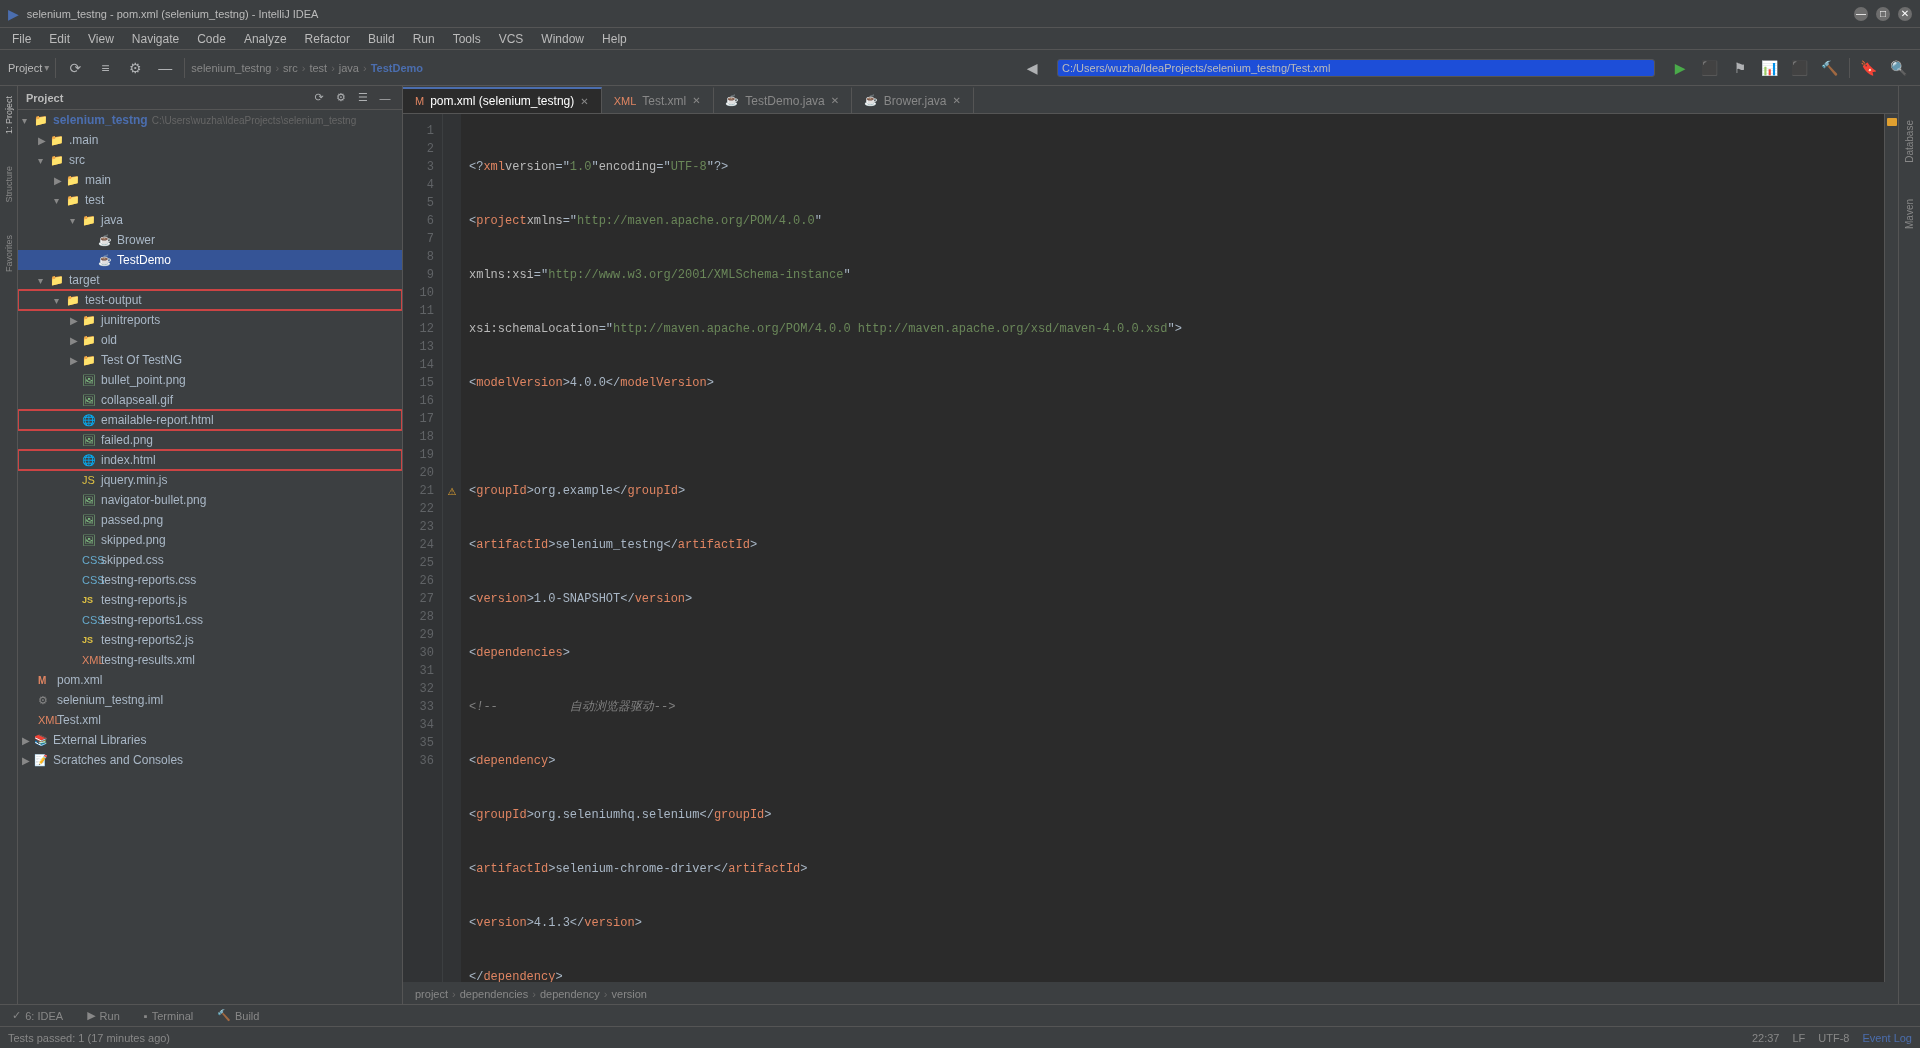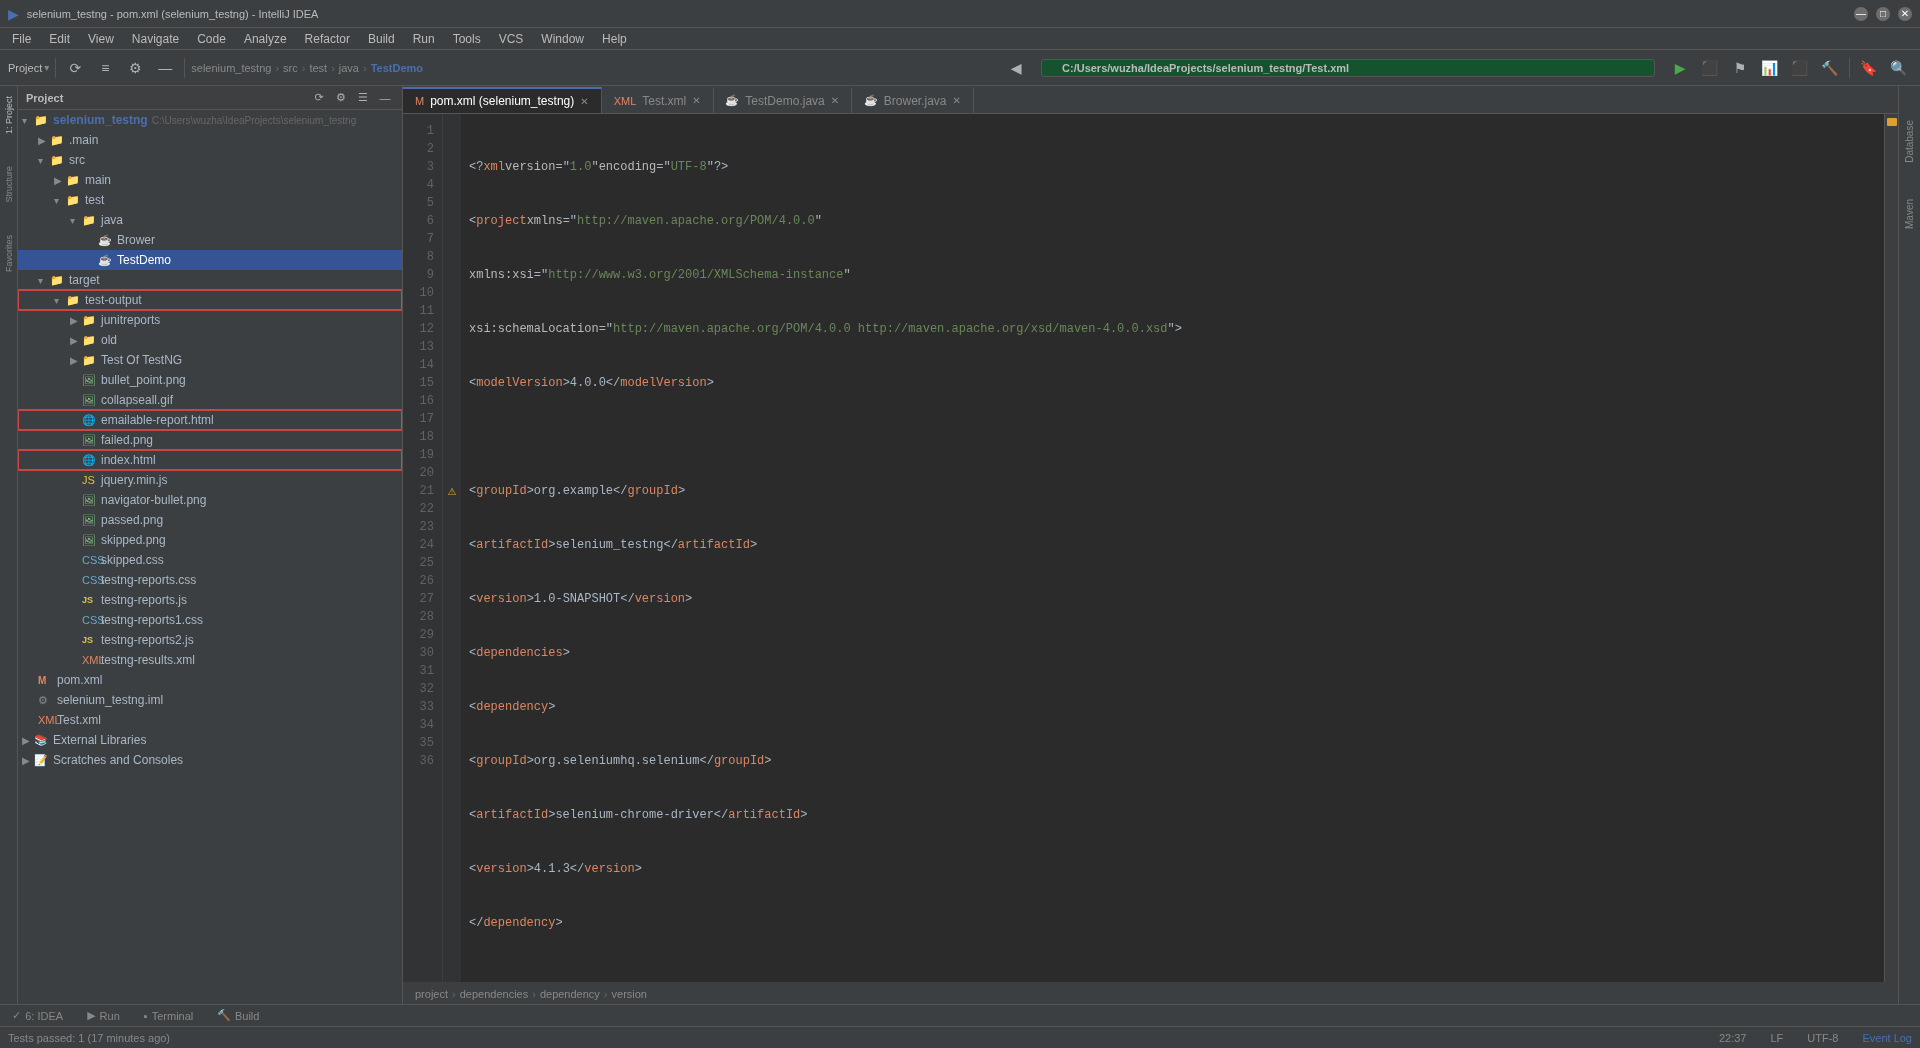--- a/index.html
+++ b/index.html
@@ -39,21 +39,21 @@
       height: 36px;
       background: #3c3f41;
       display: flex;
       align-items: center;
       padding: 0 8px;
       border-bottom: 1px solid #555;
       gap: 4px;
     }
     .toolbar-btn { width: 26px; height: 26px; background: transparent; border: none; color: #afb1b3; cursor: pointer; display: flex; align-items: center; justify-content: center; border-radius: 3px; font-size: 14px; }
     .toolbar-sep { width: 1px; height: 20px; background: #555; margin: 0 2px; }
-    #path-display { flex: 1; background: #14532d; border: 1px solid #555; border-radius: 3px; padding: 2px 20px; font-size: 11px; color: #bbb; margin: 0 8px; font-weight: bold; }
+    #path-display { flex: 1; background: #1d4ed8; border: 1px solid #555; border-radius: 3px; padding: 2px 4px; font-size: 11px; color: #bbb; margin: 0 8px; }
 
     
     #main-layout {
       display: flex;
       height: calc(1048px - 28px - 22px - 36px - 24px - 22px - 22px);
     }
 
     
     #project-panel {
       width: 385px;
@@ -196,21 +196,21 @@
       background: #3c3f41;
       display: flex;
       align-items: center;
       justify-content: space-between;
       padding: 0 8px;
       border-top: 1px solid #555;
       font-size: 11px;
       color: #888;
     }
     #status-left { display: flex; gap: 12px; align-items: center; }
-    #status-right { display: flex; gap: 24px; align-items: center; }
+    #status-right { display: flex; gap: 13px; align-items: center; }
 
     
     ::-webkit-scrollbar { width: 8px; height: 8px; }
     ::-webkit-scrollbar-track { background: #3c3f41; }
     ::-webkit-scrollbar-thumb { background: #555; border-radius: 2px; }
 
     
     #left-tab-labels {
       width: 18px;
       background: #3c3f41;
@@ -676,20 +676,21 @@
         <div class="code-line"><span class="xml-bracket">&lt;?</span><span class="xml-tag">xml</span> <span class="xml-attr">version</span><span class="xml-bracket">="</span><span class="xml-value">1.0</span><span class="xml-bracket">"</span> <span class="xml-attr">encoding</span><span class="xml-bracket">="</span><span class="xml-value">UTF-8</span><span class="xml-bracket">"</span><span class="xml-bracket">?&gt;</span></div>
         <div class="code-line"><span class="xml-bracket">&lt;</span><span class="xml-tag">project</span> <span class="xml-attr">xmlns</span><span class="xml-bracket">="</span><span class="xml-value">http://maven.apache.org/POM/4.0.0</span><span class="xml-bracket">"</span></div>
         <div class="code-line">         <span class="xml-attr">xmlns:xsi</span><span class="xml-bracket">="</span><span class="xml-value">http://www.w3.org/2001/XMLSchema-instance</span><span class="xml-bracket">"</span></div>
         <div class="code-line">         <span class="xml-attr">xsi:schemaLocation</span><span class="xml-bracket">="</span><span class="xml-value">http://maven.apache.org/POM/4.0.0 http://maven.apache.org/xsd/maven-4.0.0.xsd</span><span class="xml-bracket">"&gt;</span></div>
         <div class="code-line">    <span class="xml-bracket">&lt;</span><span class="xml-tag">modelVersion</span><span class="xml-bracket">&gt;</span><span class="xml-text">4.0.0</span><span class="xml-bracket">&lt;/</span><span class="xml-tag">modelVersion</span><span class="xml-bracket">&gt;</span></div>
         <div class="code-line"></div>
         <div class="code-line">    <span class="xml-bracket">&lt;</span><span class="xml-tag">groupId</span><span class="xml-bracket">&gt;</span><span class="xml-text">org.example</span><span class="xml-bracket">&lt;/</span><span class="xml-tag">groupId</span><span class="xml-bracket">&gt;</span></div>
         <div class="code-line">    <span class="xml-bracket">&lt;</span><span class="xml-tag">artifactId</span><span class="xml-bracket">&gt;</span><span class="xml-text">selenium_testng</span><span class="xml-bracket">&lt;/</span><span class="xml-tag">artifactId</span><span class="xml-bracket">&gt;</span></div>
         <div class="code-line">    <span class="xml-bracket">&lt;</span><span class="xml-tag">version</span><span class="xml-bracket">&gt;</span><span class="xml-text">1.0-SNAPSHOT</span><span class="xml-bracket">&lt;/</span><span class="xml-tag">version</span><span class="xml-bracket">&gt;</span></div>
         <div class="code-line">    <span class="xml-bracket">&lt;</span><span class="xml-tag">dependencies</span><span class="xml-bracket">&gt;</span></div>
+        <div class="code-line">        <span class="xml-comment">&lt;!--          自动浏览器驱动--&gt;</span></div>
         <div class="code-line">        <span class="xml-bracket">&lt;</span><span class="xml-tag">dependency</span><span class="xml-bracket">&gt;</span></div>
         <div class="code-line">            <span class="xml-bracket">&lt;</span><span class="xml-tag">groupId</span><span class="xml-bracket">&gt;</span><span class="xml-text">org.seleniumhq.selenium</span><span class="xml-bracket">&lt;/</span><span class="xml-tag">groupId</span><span class="xml-bracket">&gt;</span></div>
         <div class="code-line">            <span class="xml-bracket">&lt;</span><span class="xml-tag">artifactId</span><span class="xml-bracket">&gt;</span><span class="xml-text">selenium-chrome-driver</span><span class="xml-bracket">&lt;/</span><span class="xml-tag">artifactId</span><span class="xml-bracket">&gt;</span></div>
         <div class="code-line">            <span class="xml-bracket">&lt;</span><span class="xml-tag">version</span><span class="xml-bracket">&gt;</span><span class="xml-text">4.1.3</span><span class="xml-bracket">&lt;/</span><span class="xml-tag">version</span><span class="xml-bracket">&gt;</span></div>
         <div class="code-line">        <span class="xml-bracket">&lt;/</span><span class="xml-tag">dependency</span><span class="xml-bracket">&gt;</span></div>
         
         
         
         
         

